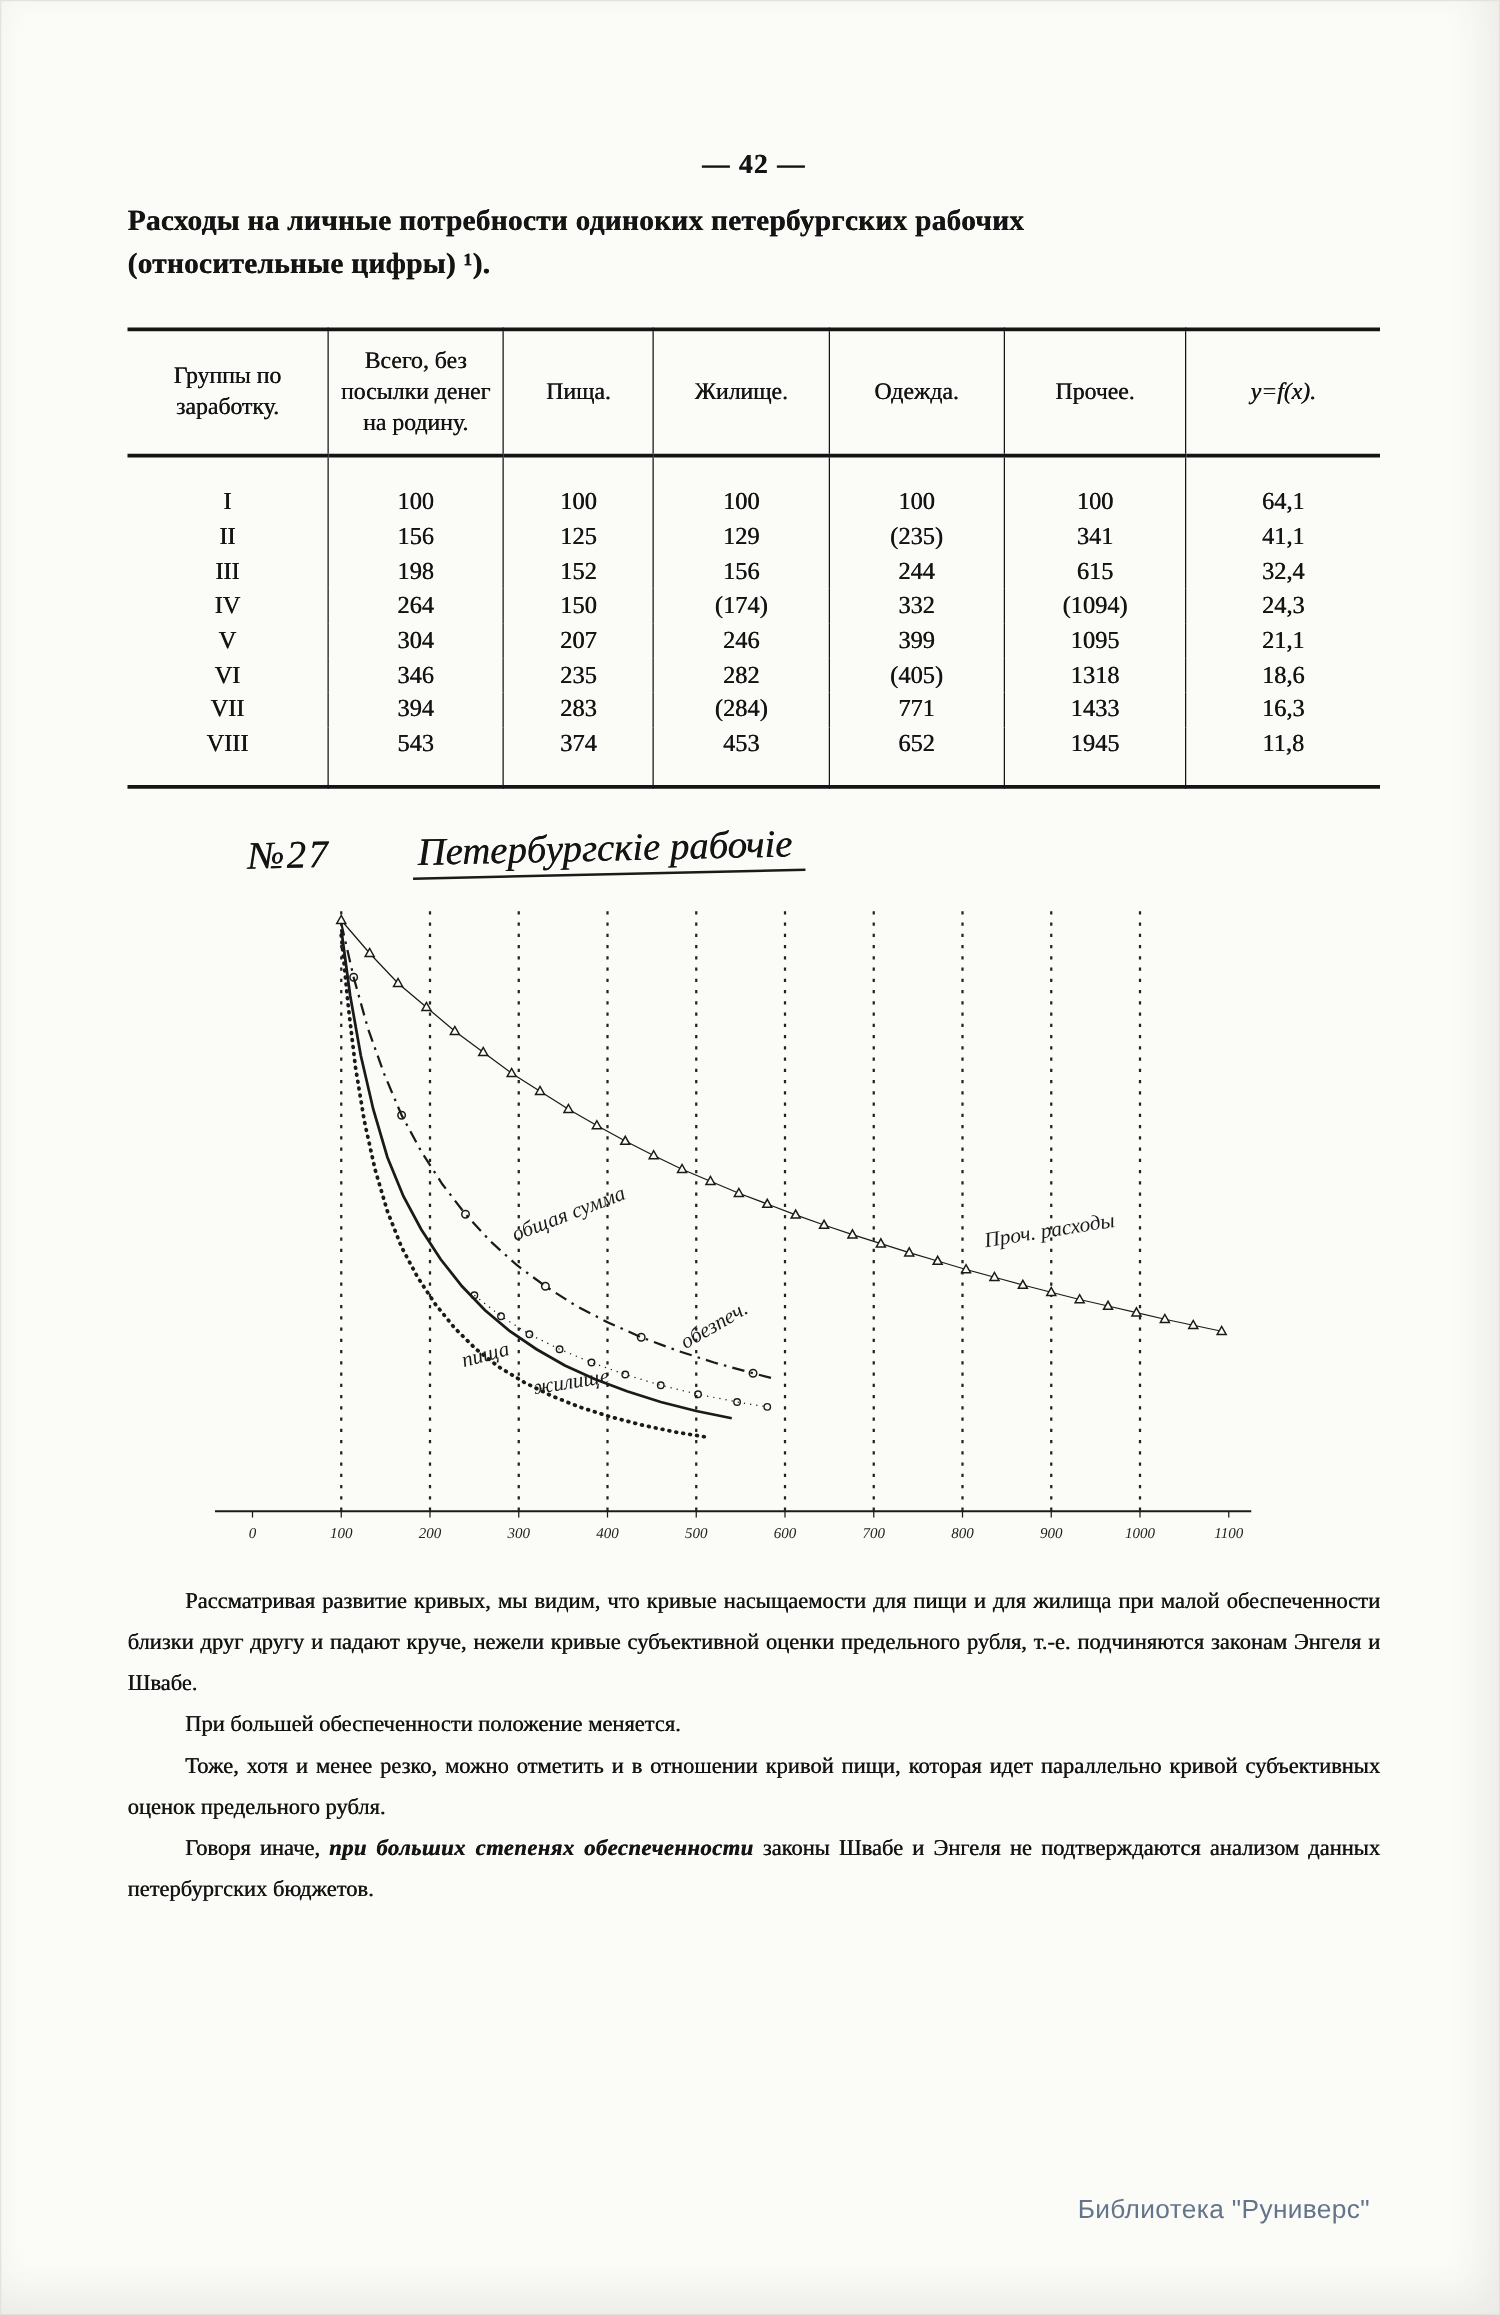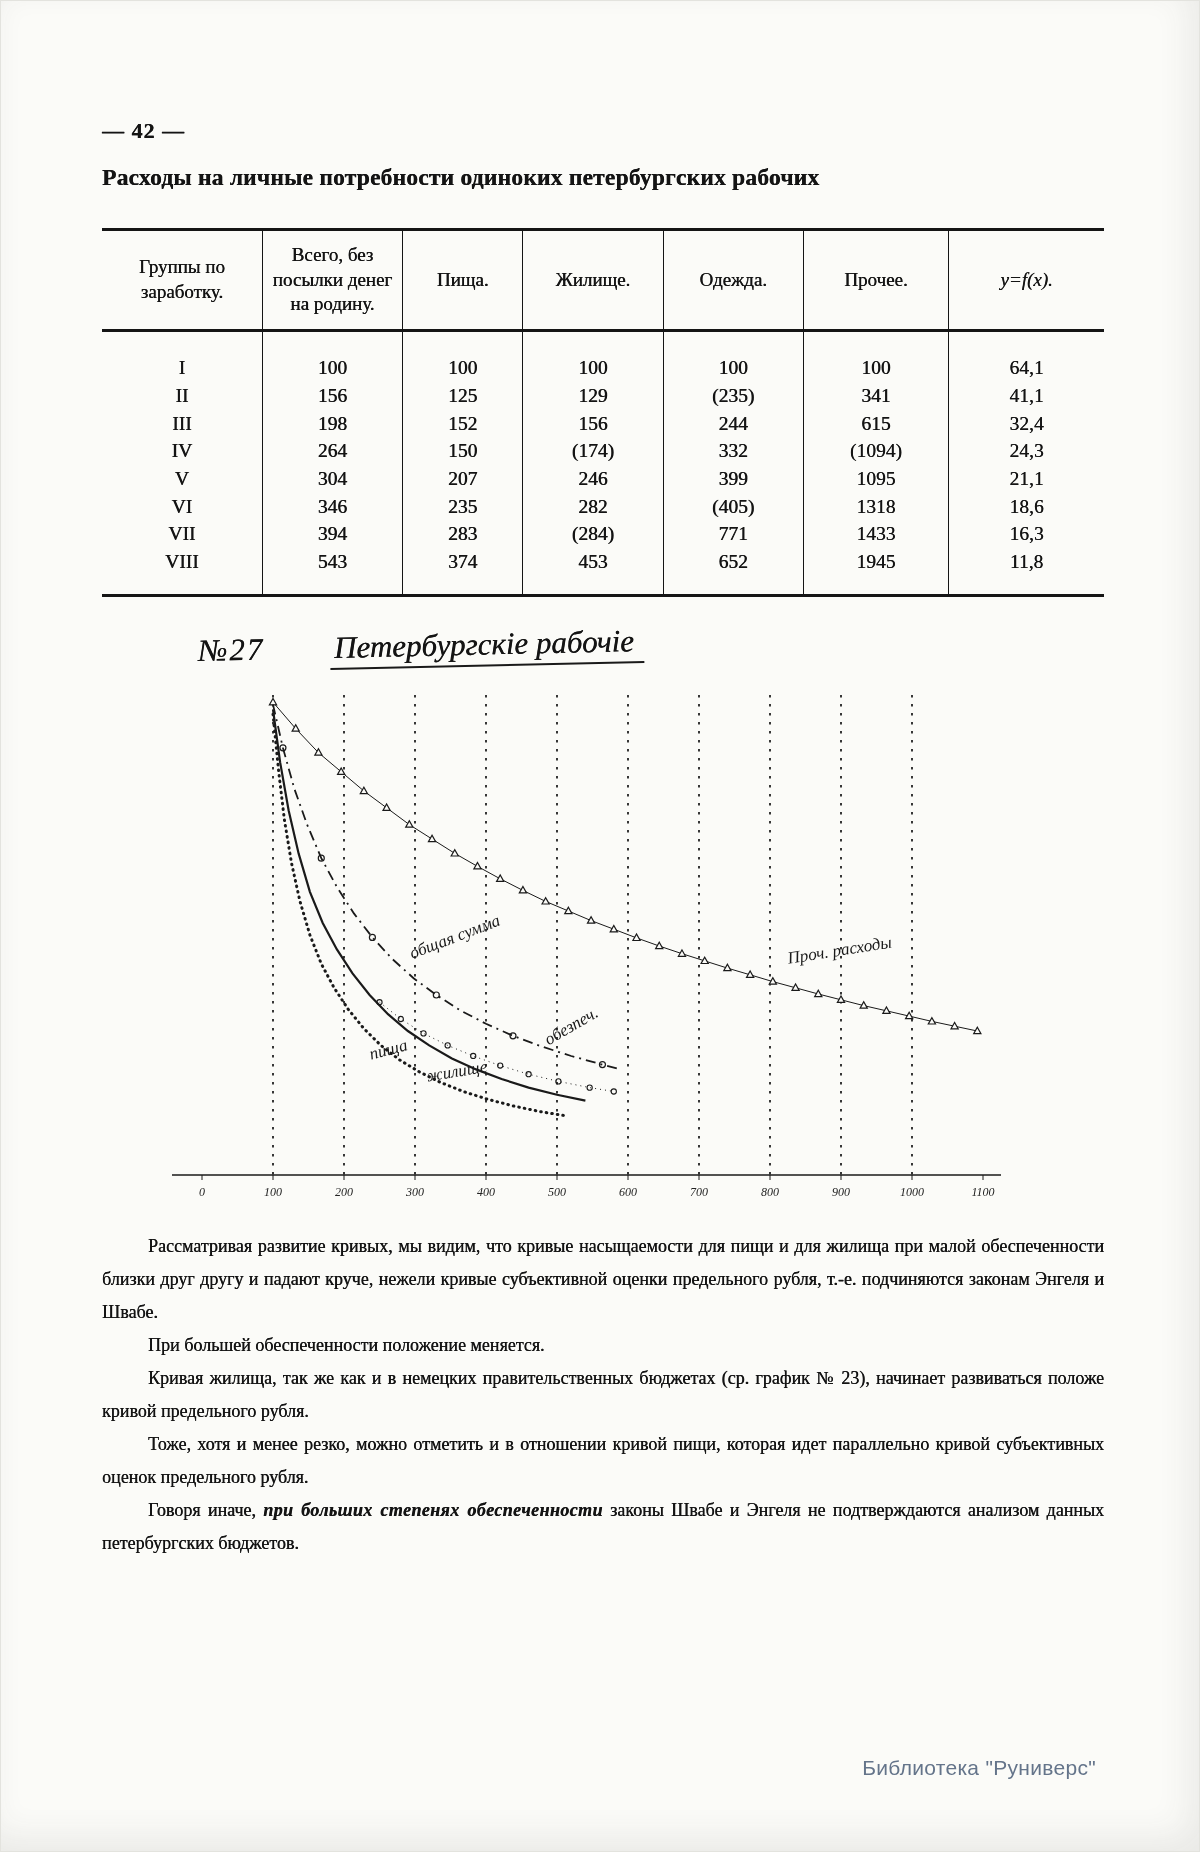--- a/index.html
+++ b/index.html
@@ -6,21 +6,21 @@
   .page{
     position:relative;width:1200px;height:1852px;margin:0 auto;
     background:#fbfbf8;box-sizing:border-box;
     padding:118px 96px 0 102px;
     font-family:"Liberation Serif","DejaVu Serif",serif;color:#141414;
     overflow:hidden;
     box-shadow:inset 0 0 0 1px #e3e3de, inset -10px -14px 34px rgba(60,60,60,.09);
     text-shadow:.35px 0 0 currentColor;
   }
   svg text{text-shadow:none;}
-  .pagenum{font-weight:bold;font-size:22px;letter-spacing:1px;}
+  .pagenum{text-align:center;font-weight:bold;font-size:22px;letter-spacing:1px;}
   .title{margin-top:16px;font-weight:bold;font-size:23.5px;line-height:1.45;letter-spacing:.2px;}
   .tbl-wrap{margin-top:34px;}
   table{width:100%;border-collapse:collapse;table-layout:fixed;
     border-top:3px solid #151515;border-bottom:3px solid #151515;}
   thead th{border-bottom:3px solid #151515;font-weight:normal;font-size:19px;padding:12px 6px;line-height:1.3;vertical-align:middle;}
   thead th:last-child{font-style:italic;}
   th+th, td+td{border-left:1.5px solid #151515;}
   td{text-align:center;font-size:19.5px;line-height:1.42;padding:0 4px;}
   tbody tr:first-child td{padding-top:22px;}
   tbody tr:last-child td{padding-bottom:18px;}
@@ -41,20 +41,21 @@
 </style>
 </head>
 <body>
 
 <div class="page">
 
   <div class="pagenum">— 42 —</div>
 
   <div class="title">
     <div>Расходы на личные потребности одиноких петербургских рабочих</div>
+    <div>(относительные цифры) ¹).</div>
   </div>
 
   <div class="tbl-wrap">
     <table>
       <colgroup>
         <col style="width:16%">
           <col style="width:14%">
           <col style="width:12%">
         <col style="width:14%">
           <col style="width:14%">
@@ -247,21 +248,20 @@
         <text x="268.98" y="384.8" font-size="17" font-style="italic" fill="#1a1a1a" transform="rotate(-15 268.98 384.8)">пища</text>
         <text x="325.78" y="406.4" font-size="17" font-style="italic" fill="#1a1a1a" transform="rotate(-9 325.78 406.4)">жилище</text>
         <text x="446.47999999999996" y="370.4" font-size="17" font-style="italic" fill="#1a1a1a" transform="rotate(-30 446.47999999999996 370.4)">обезпеч.</text>
         <text x="686.4599999999999" y="288.8" font-size="17" font-style="italic" fill="#1a1a1a" transform="rotate(-9 686.4599999999999 288.8)">Проч. расходы</text>
       </svg>
   </div>
 
   <div class="paragraphs">
       <p><span>Рассматривая развитие кривых, мы видим, что кривые насыщаемости для пищи и для жилища при малой обеспеченности близки друг другу и падают круче, нежели кривые субъективной оценки предельного рубля, т.-е. подчиняются законам Энгеля и Швабе.</span></p>
       <p><span>При большей обеспеченности положение меняется.</span></p>
-      <p><span>Кривая жилища, так же как и в немецких правительственных бюджетах (ср. график № 23), начинает развиваться положе кривой предельного рубля.</span></p>
       <p><span>Тоже, хотя и менее резко, можно отметить и в отношении кривой пищи, которая идет параллельно кривой субъективных оценок предельного рубля.</span></p>
       <p><span>Говоря иначе, </span><span class="em">при больших степенях обеспеченности</span><span> законы Швабе и Энгеля не подтверждаются анализом данных петербургских бюджетов.</span></p>
     </div>
 
 
   <div class="watermark">Библиотека "Руниверс"</div>
 
 </div>
 
 </body></html>

